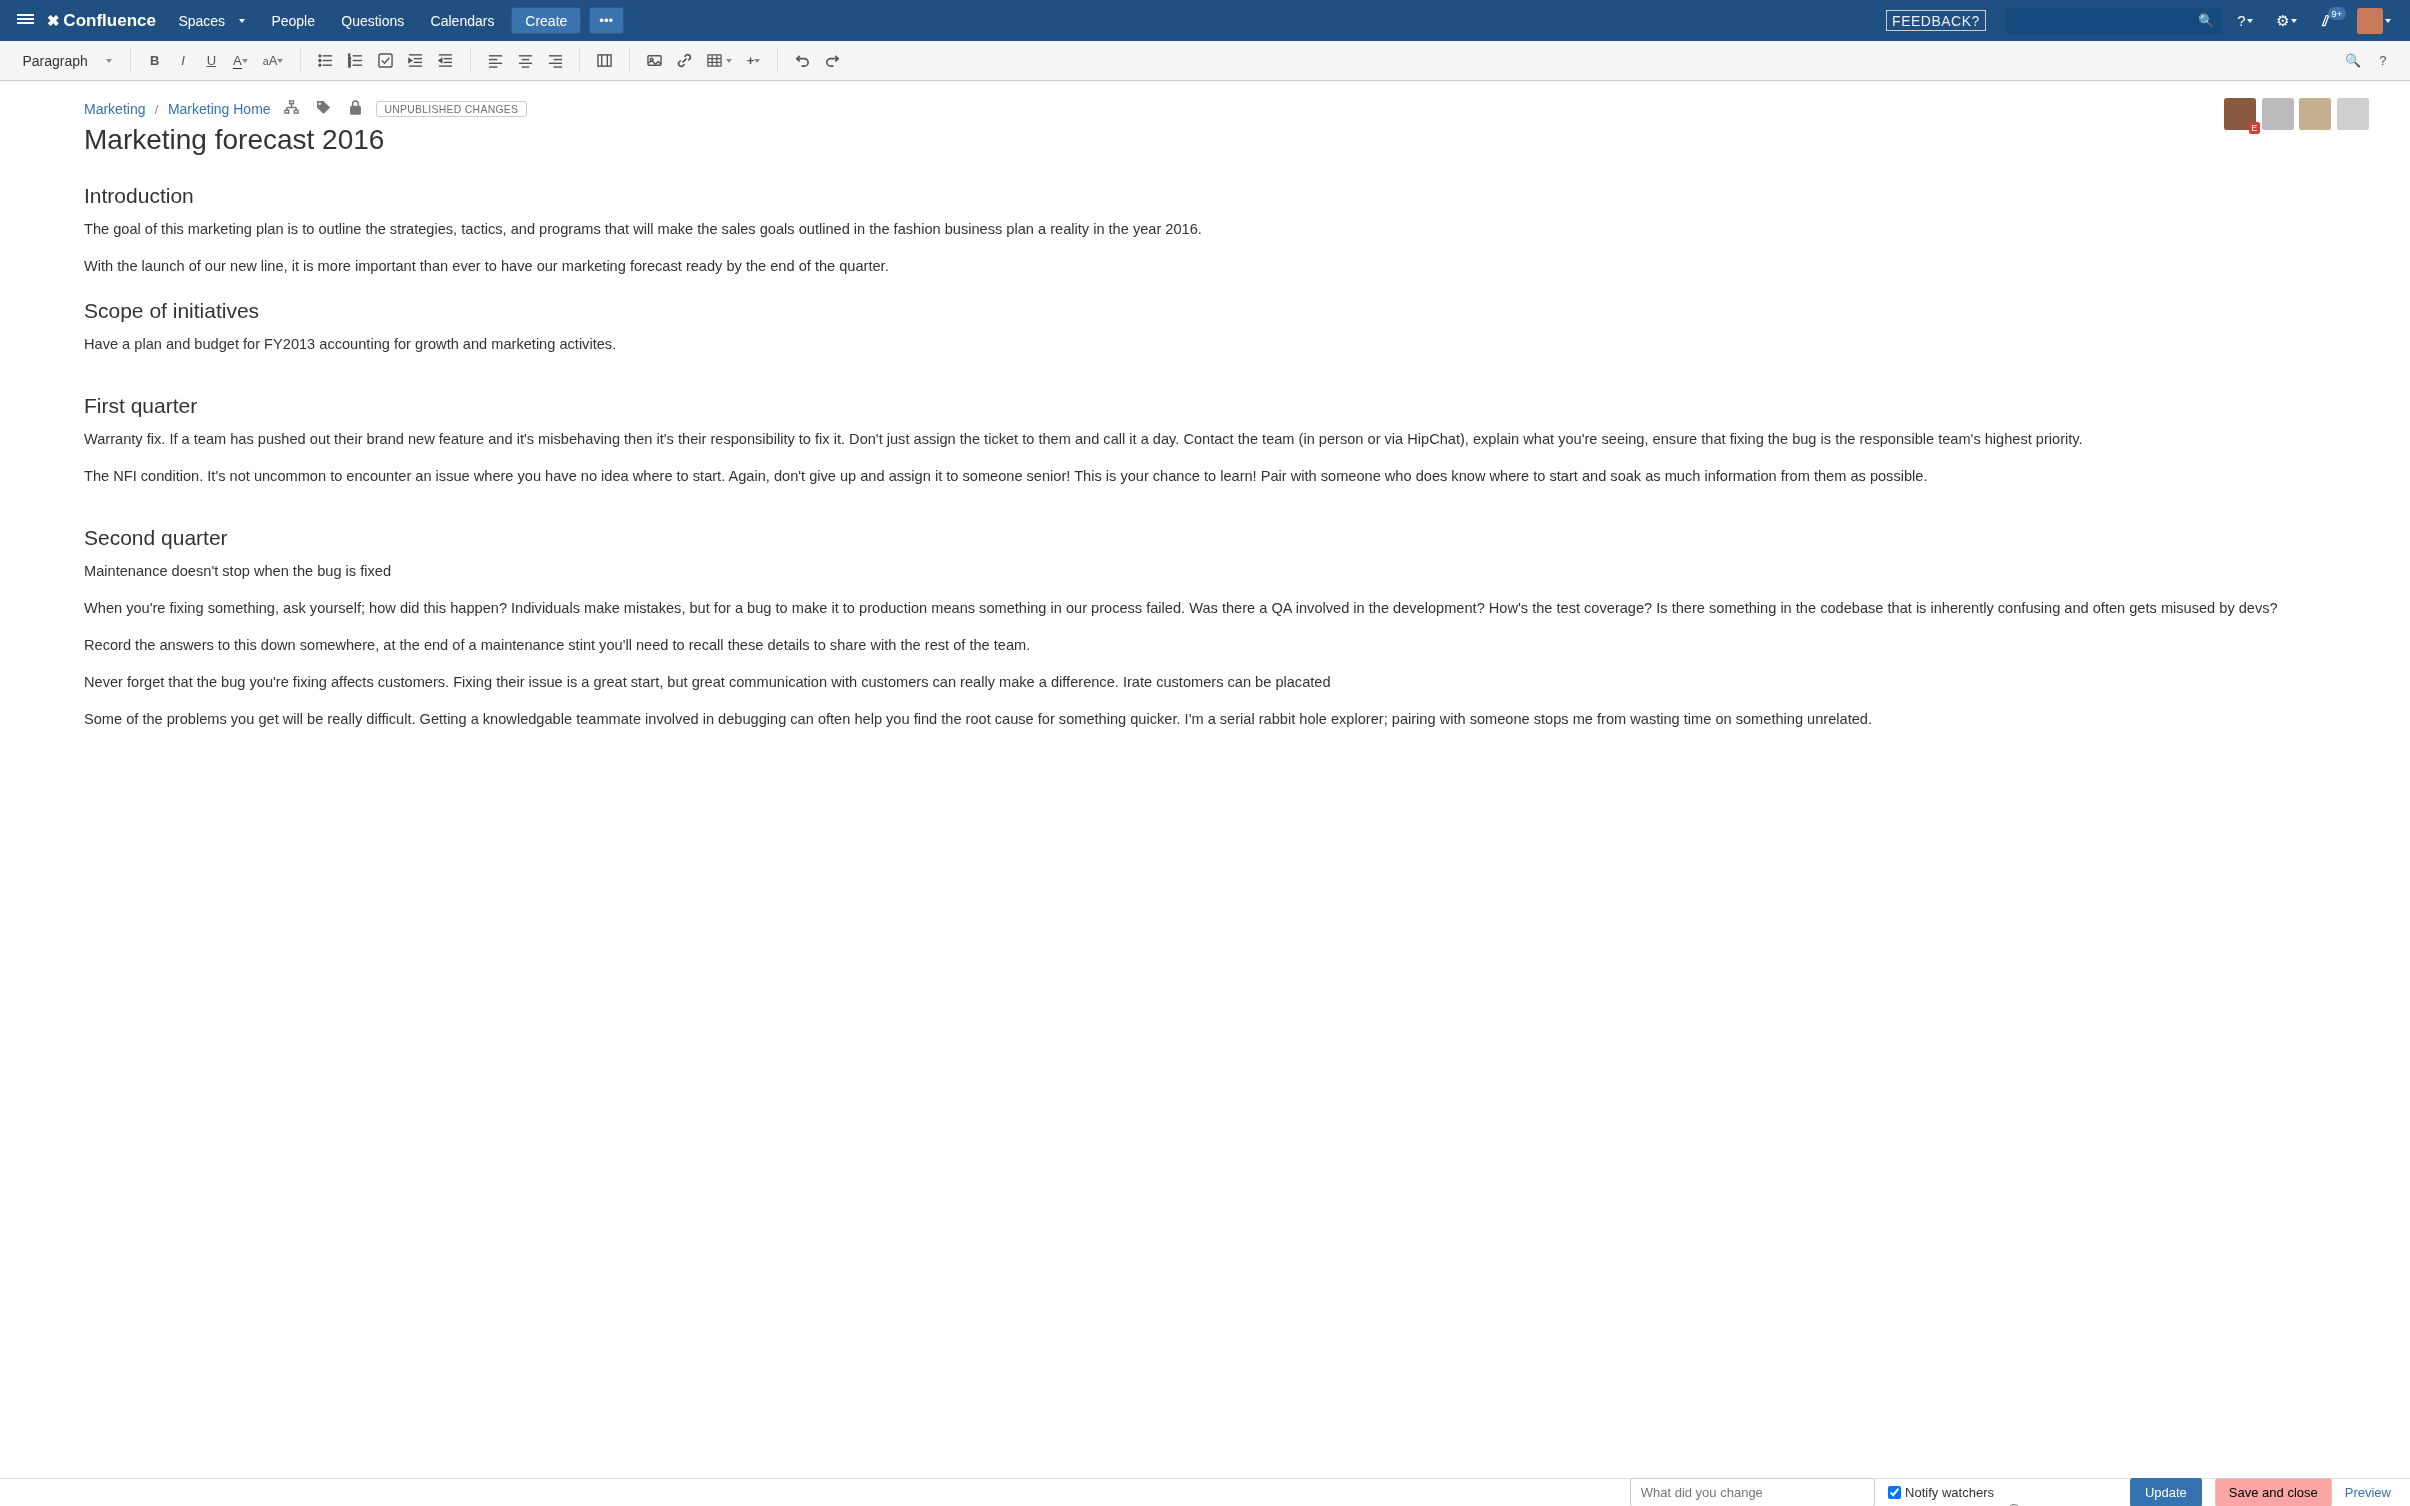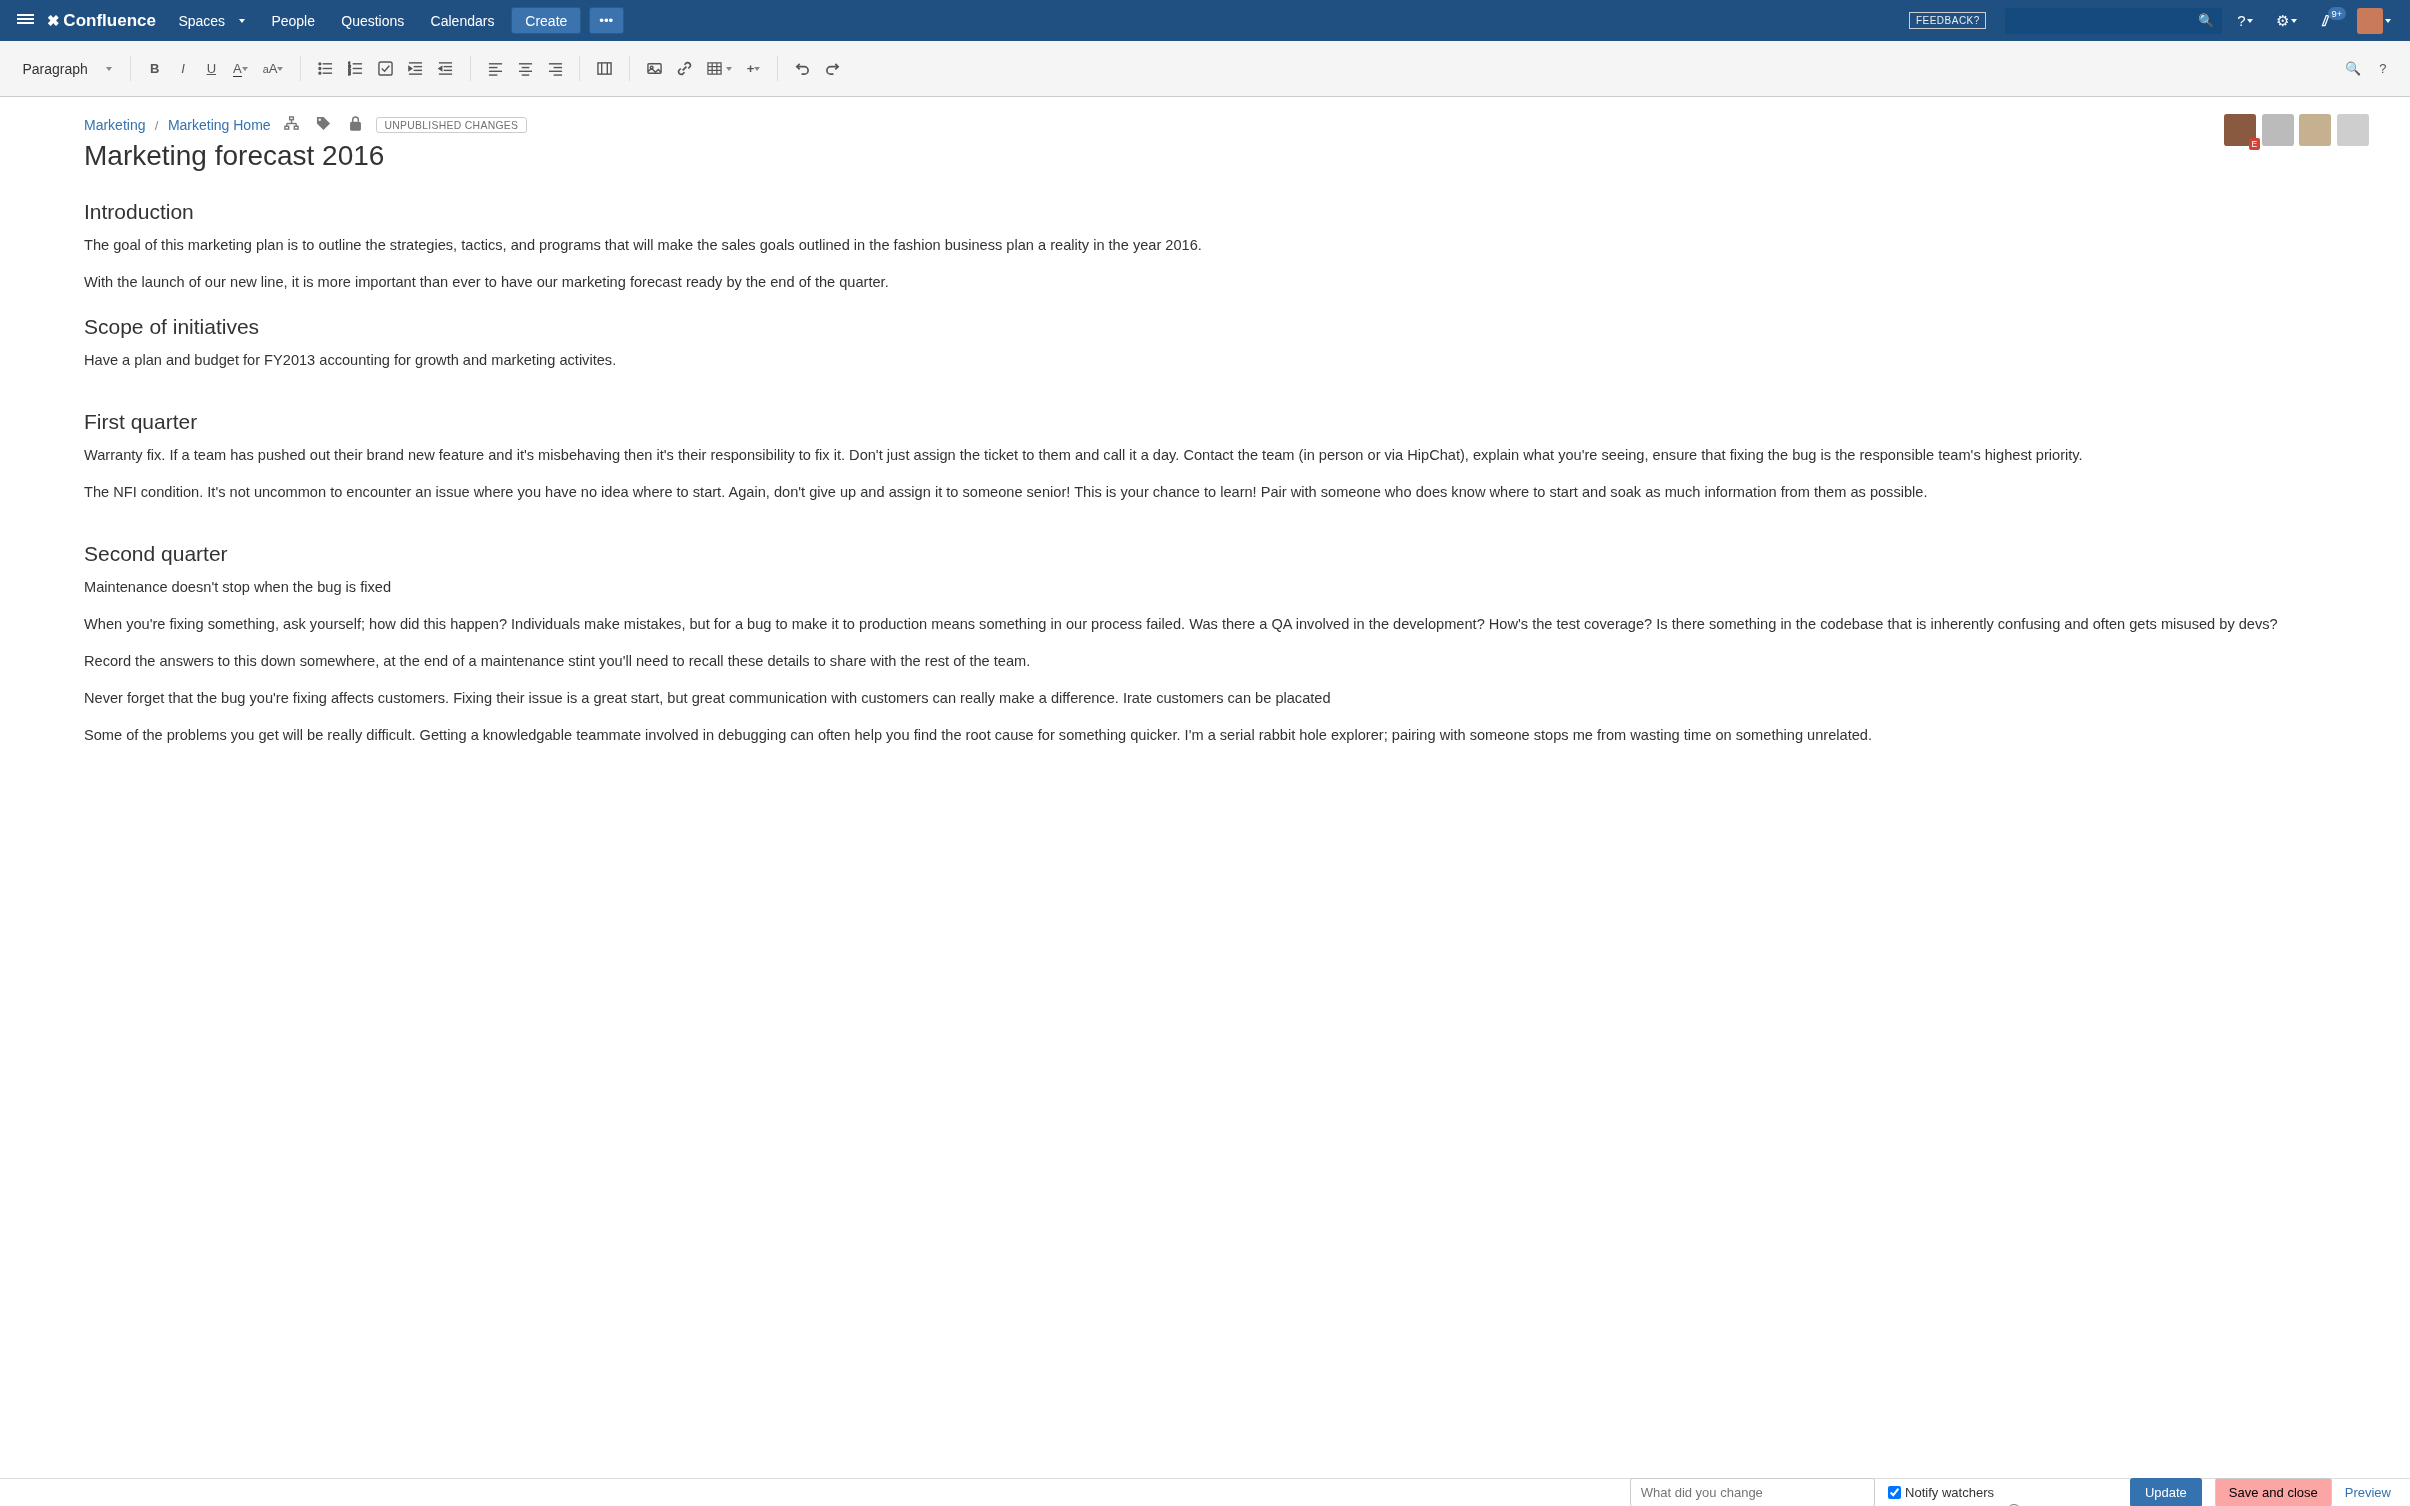--- a/index.html
+++ b/index.html
@@ -8,29 +8,29 @@
 .hamburger { cursor: pointer; padding: 5.6px; }
 .hamburger-lines { display: inline-block; width: 17px; height: 13px; position: relative; }
 .hamburger-lines span { display:block; height:1.9px; background:#fff; margin:1.9px 0; }
 .logo { font-weight: bold; font-size: 17px; display:flex; align-items:center; gap:3.8px; margin-right: 5.6px;}
 .logo-icon { font-size: 15px; }
 .nav-item { color: #fff; padding: 0 9.4px; cursor: pointer; font-size: 14px; display:flex; align-items:center; gap:14px;}
 .caret-down { display:inline-block; border-left:3.8px solid transparent; border-right:3.8px solid transparent; border-top:4.7px solid #fff; }
 .btn-create { background: #3b73af; border: 0.9px solid #2a5a8e; color:#fff; padding: 4.7px 13px; border-radius: 2.8px; cursor:pointer; font-size:14px; font-weight:500;}
 .btn-more { background: #3b73af; border: 0.9px solid #2a5a8e; color:#fff; padding: 4.7px 9.4px; border-radius: 2.8px; cursor:pointer; }
 .spacer { flex: 1; }
-.feedback { border: 0.9px solid #ccc; padding: 1.9px 5.6px; font-size: 10px; letter-spacing: 0.5px; color:#eee; cursor:pointer; margin-right: 11.3px;}
+.feedback { border: 0.9px solid #ccc; padding: 1.9px 5.6px; font-size: 14px; letter-spacing: 0.5px; color:#eee; cursor:pointer; margin-right: 11.3px;}
 .search-box { background: #154a7f; border:none; height: 26px; width: 217px; border-radius: 2.8px; padding: 0 28px 0 7.5px; color:#fff; }
 .search-wrap { position: relative; }
 .search-icon-top { position:absolute; right:7.5px; top:5.6px; color:#ccc; font-size: 13px;}
 .top-icon { color:#fff; padding: 0 7.5px; cursor:pointer; font-size:15px; position:relative; display:flex; align-items:center; gap:1.9px;}
 .badge-9 { background:#3b73af; border-radius: 7.5px; font-size:9.4px; padding:0.9px 3.8px; position:absolute; top:-5.6px; right:-3.8px;}
 .avatar-top { width:26px; height:26px; background:#c97a5a; border-radius:2.8px; }
 
-.toolbar { background: #f5f5f5; border-bottom: 0.9px solid #ccc; height: 56px; display:flex; align-items:center; padding: 0 15px; gap:3.8px; }
+.toolbar { background: #f5f5f5; border-bottom: 0.9px solid #ccc; height: 40px; display:flex; align-items:center; padding: 0 15px; gap:3.8px; }
 .tb-sep { width:0.9px; height:24.5px; background:#ddd; margin: 0 7.5px; }
 .tb-btn { padding: 4.7px 5.6px; cursor:pointer; color:#555; min-width: 24.5px; text-align:center; border-radius:2.8px; font-size: 13px; display:flex; align-items:center; justify-content:center;}
 .para-select { display:flex; align-items:center; gap:15px; padding: 3.8px 7.5px; cursor:pointer; color:#333; font-size:14px; width: 104px; justify-content: space-between;}
 .caret-grey { display:inline-block; border-left:3.8px solid transparent; border-right:3.8px solid transparent; border-top:4.7px solid #888; }
 .content-area { padding: 19px 41px 75px 41px; position:relative;margin-left:43px; }
 .breadcrumb { display:flex; align-items:center; gap:9.4px; margin-bottom: 1.9px;}
 .bc-link { color:#3572b0; cursor:pointer; font-size:14px;}
 .bc-sep { color:#888; }
 .bc-icon { color:#888; cursor:pointer; padding: 0 3.8px; font-size: 14px;}
 .unpub { border: 0.9px solid #ccc; border-radius: 2.8px; padding: 1.9px 7.5px; font-size: 10.4px; color:#707070; letter-spacing: 0.3px;}

